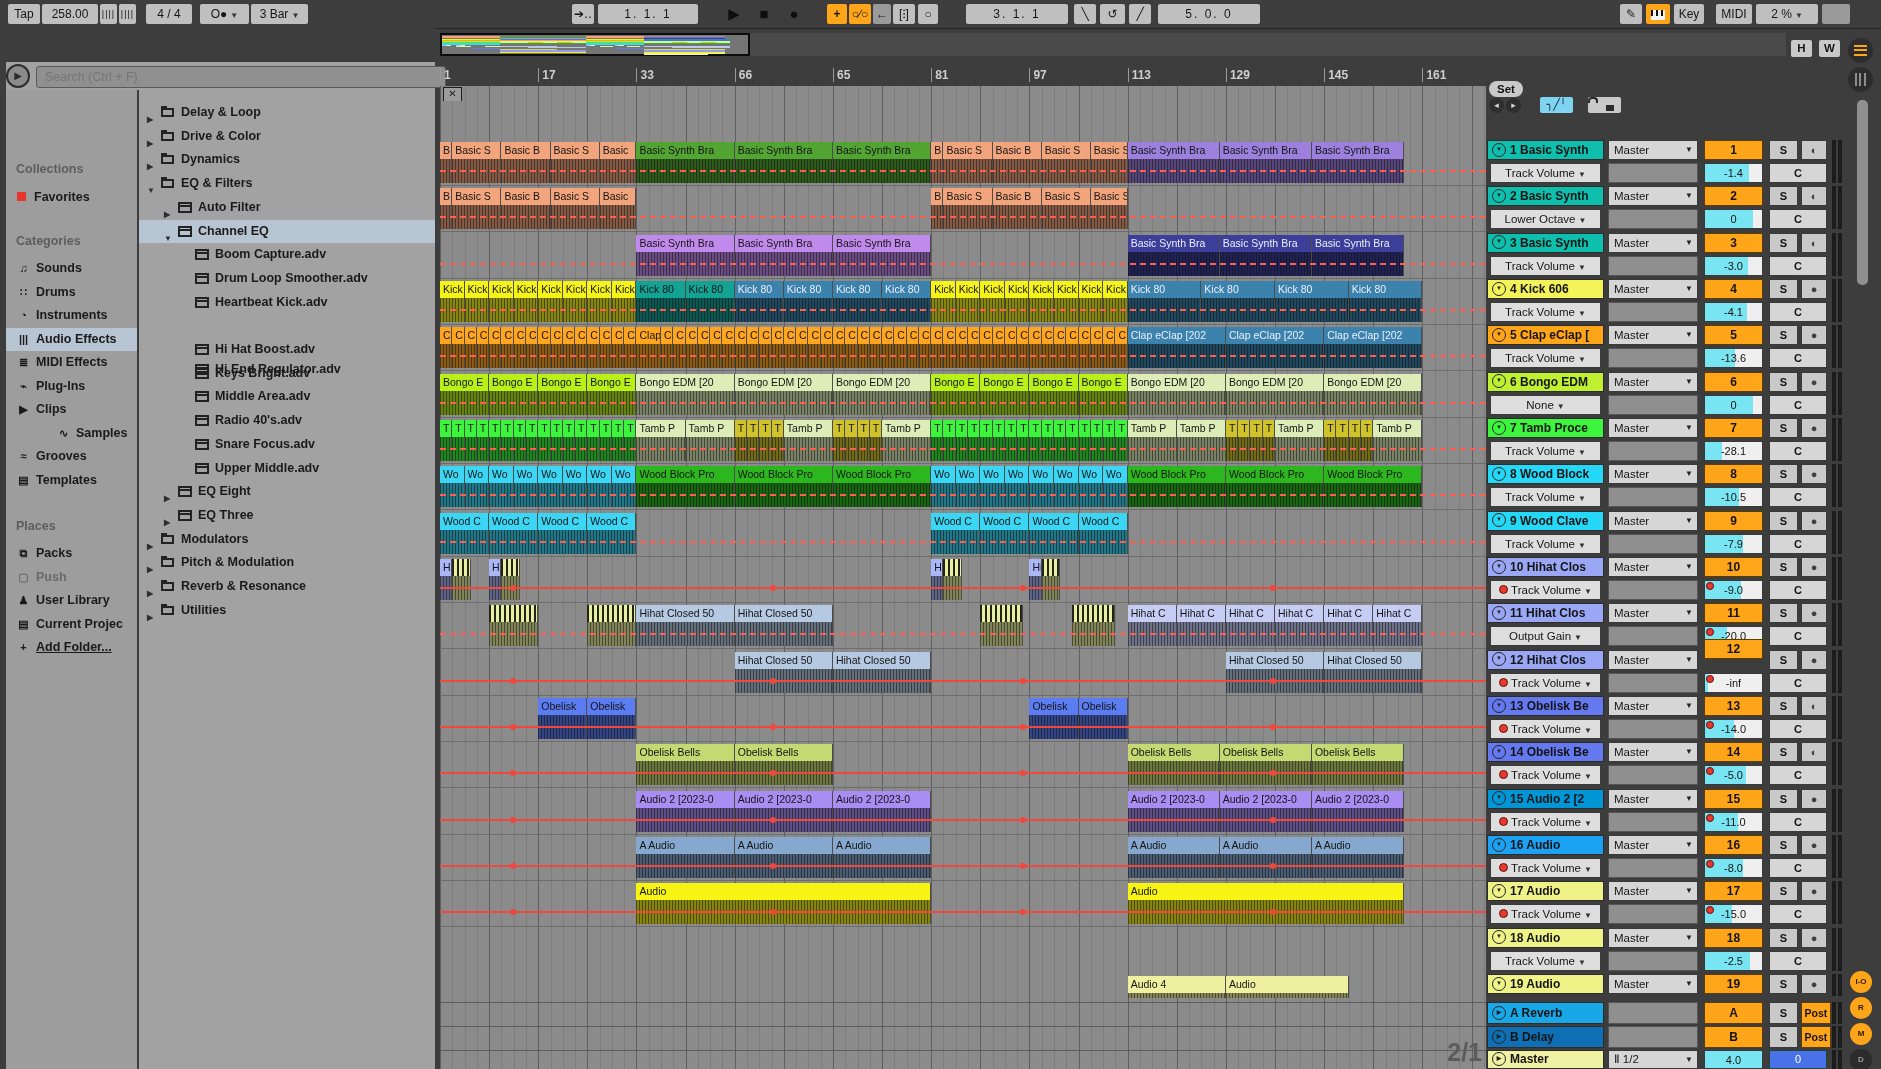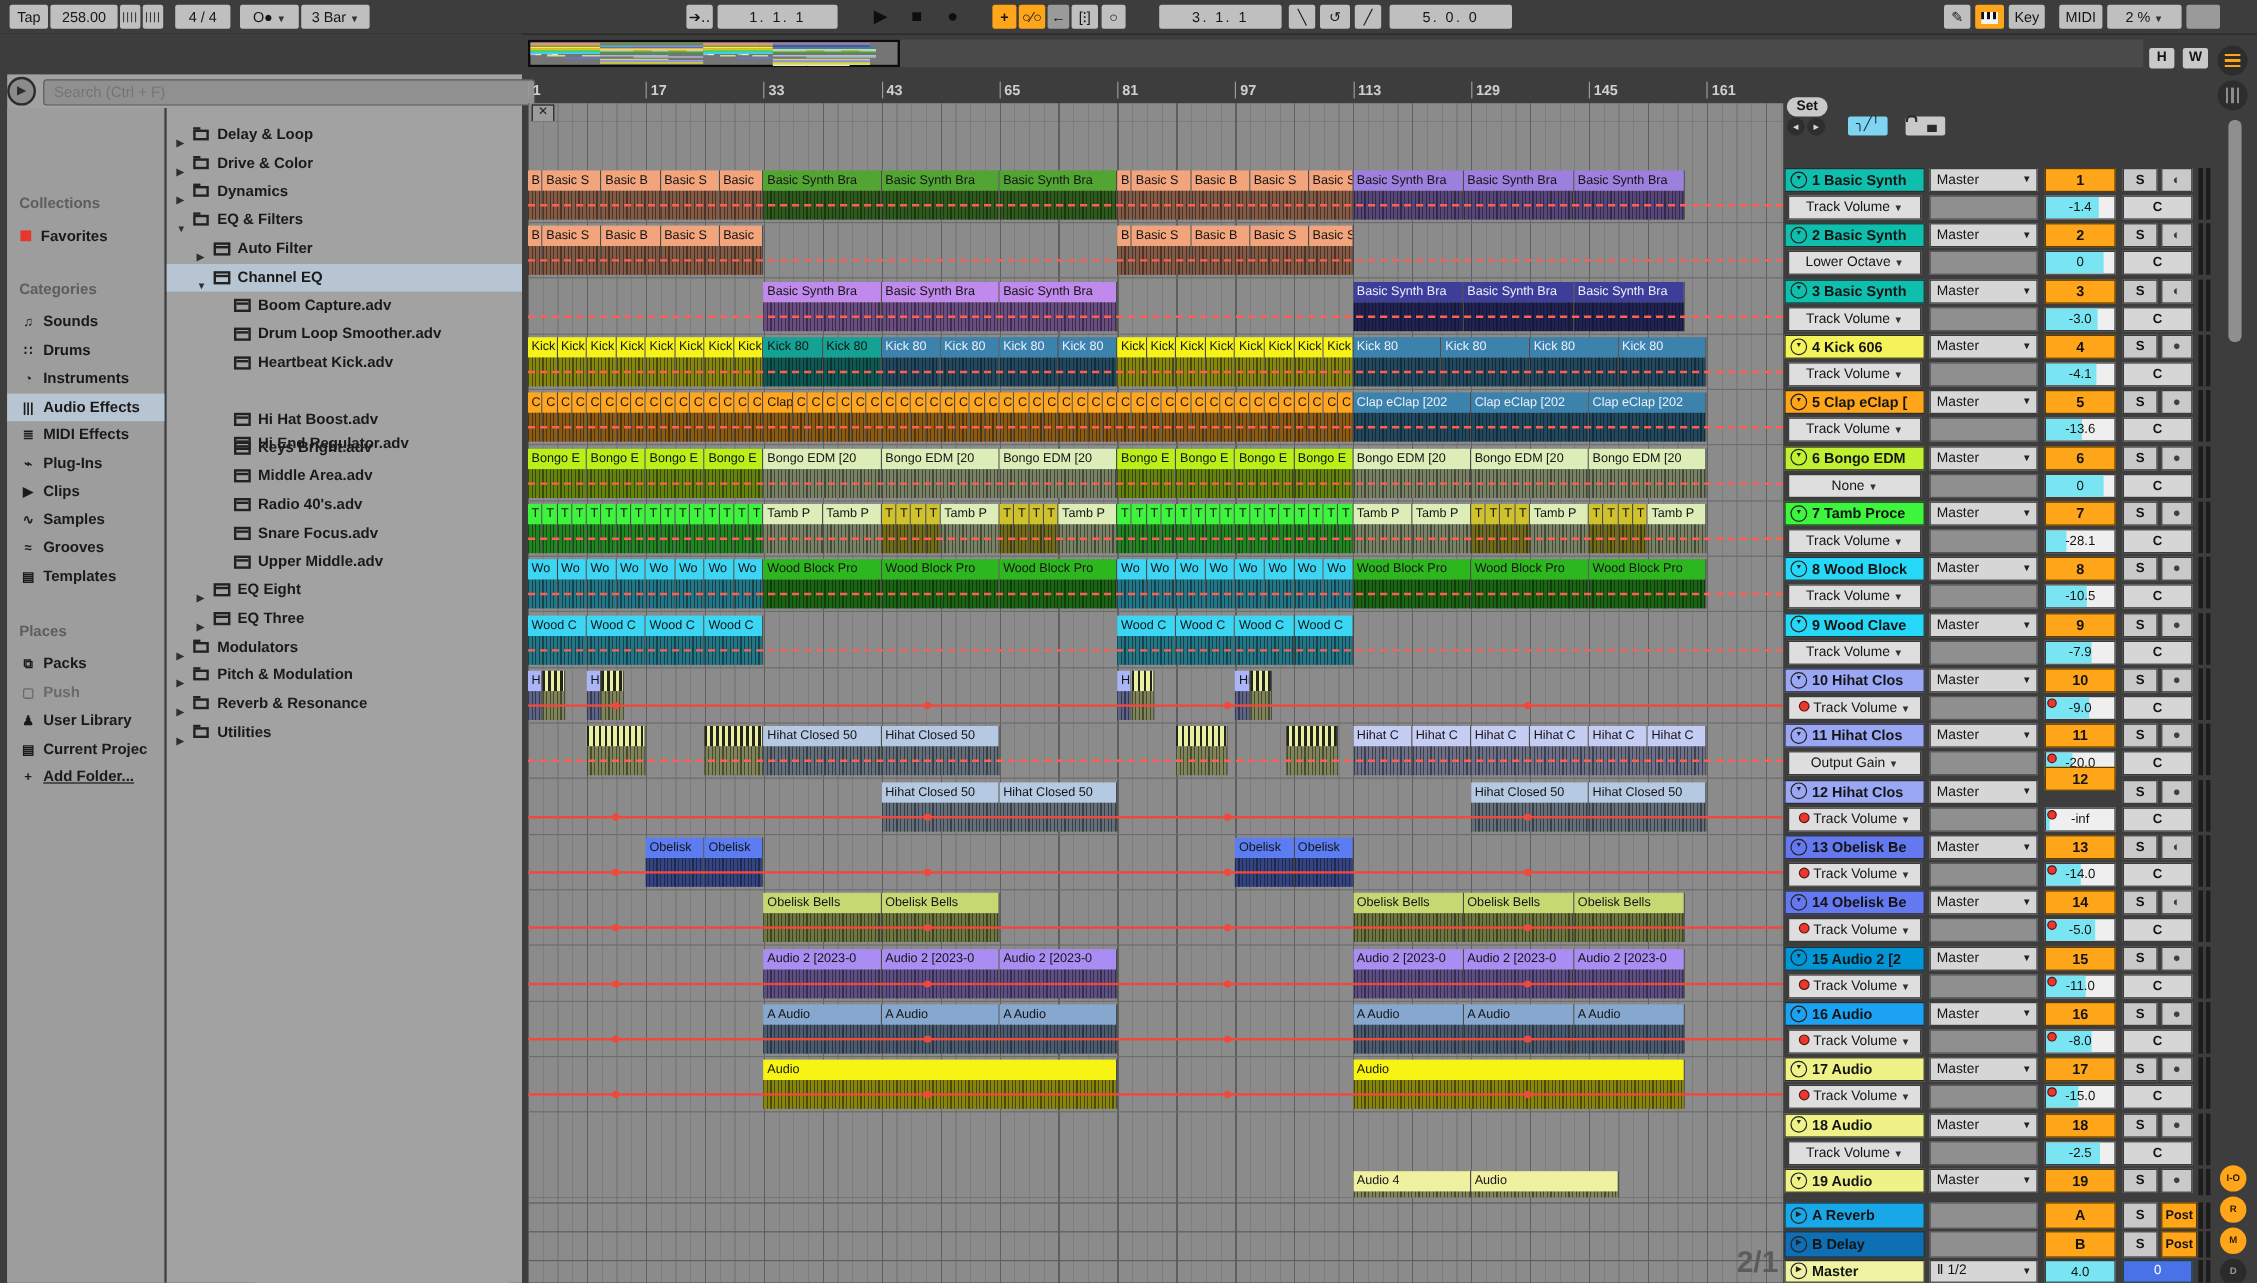--- a/index.html
+++ b/index.html
@@ -158,21 +158,21 @@
       <div class="side-h" style="top: 72px;">Collections</div>
       <div class="side-item" style="top: 96px;"><span class="fav-sq"></span><span>Favorites</span></div>
       <div class="side-h" style="top: 144px;">Categories</div>
       <div class="side-item" style="top: 167px;"><span class="ic">♫</span><span>Sounds</span></div>
       <div class="side-item" style="top: 190.5px;"><span class="ic">∷</span><span>Drums</span></div>
       <div class="side-item" style="top: 214px;"><span class="ic">◔</span><span>Instruments</span></div>
       <div class="side-item sel" style="top: 237.5px;"><span class="ic">|||</span><span>Audio Effects</span></div>
       <div class="side-item" style="top: 261px;"><span class="ic">≣</span><span>MIDI Effects</span></div>
       <div class="side-item" style="top: 284.5px;"><span class="ic">⌁</span><span>Plug-Ins</span></div>
       <div class="side-item" style="top: 308px;"><span class="ic">▶</span><span>Clips</span></div>
-      <div class="side-item" style="top: 331.5px;"><span class="ic">∿</span><span>Samples</span></div>
+      <div class="side-item" style="top: 331.5px; padding-left: 40px;"><span class="ic">∿</span><span>Samples</span></div>
       <div class="side-item" style="top: 355px;"><span class="ic">≈</span><span>Grooves</span></div>
       <div class="side-item" style="top: 378.5px;"><span class="ic">▤</span><span>Templates</span></div>
       <div class="side-h" style="top: 429px;">Places</div>
       <div class="side-item" style="top: 452px;"><span class="ic">⧉</span><span class="lb">Packs</span></div>
       <div class="side-item dim" style="top: 475.5px;"><span class="ic">▢</span><span class="lb">Push</span></div>
       <div class="side-item" style="top: 499px;"><span class="ic">♟</span><span class="lb">User Library</span></div>
       <div class="side-item" style="top: 522.5px;"><span class="ic">▤</span><span class="lb">Current Projec</span></div>
       <div class="side-item link" style="top: 546px;"><span class="ic">+</span><span class="lb">Add Folder...</span></div>
     </div>
   <div id="bname"><span style="margin-left:8px">Name</span><span style="position:absolute;right:10px;font-size:8px">▲</span></div>
@@ -288,21 +288,21 @@
       <div style="position: absolute; left: 201.6px; top: 17px; width: 81px; height: 1px; background: rgb(247, 243, 18);"></div>
       <div style="position: absolute; left: 201.6px; top: 18px; width: 81px; height: 1px; background: rgb(240, 241, 160);"></div>
       <div style="position: absolute; left: 201.6px; top: 19px; width: 28.8px; height: 1px; background: rgb(240, 241, 160);"></div>
       <div style="position: absolute; left: 230.4px; top: 19px; width: 36px; height: 1px; background: rgb(240, 241, 160);"></div>
     </div>
   </div>
 <div id="ruler">
     <div class="rlabel" style="left: 0px;">1</div>
     <div class="rlabel" style="left: 98.24px;">17</div>
     <div class="rlabel" style="left: 196.48px;">33</div>
-    <div class="rlabel" style="left: 294.72px;">43</div>
+    <div class="rlabel" style="left: 294.72px;">66</div>
     <div class="rlabel" style="left: 392.96px;">65</div>
     <div class="rlabel" style="left: 491.2px;">81</div>
     <div class="rlabel" style="left: 589.44px;">97</div>
     <div class="rlabel" style="left: 687.68px;">113</div>
     <div class="rlabel" style="left: 785.92px;">129</div>
     <div class="rlabel" style="left: 884.16px;">145</div>
     <div class="rlabel" style="left: 982.4px;">161</div>
   </div>
 <div id="scrub" class="gridbg">
     <div id="xmark">✕</div>

